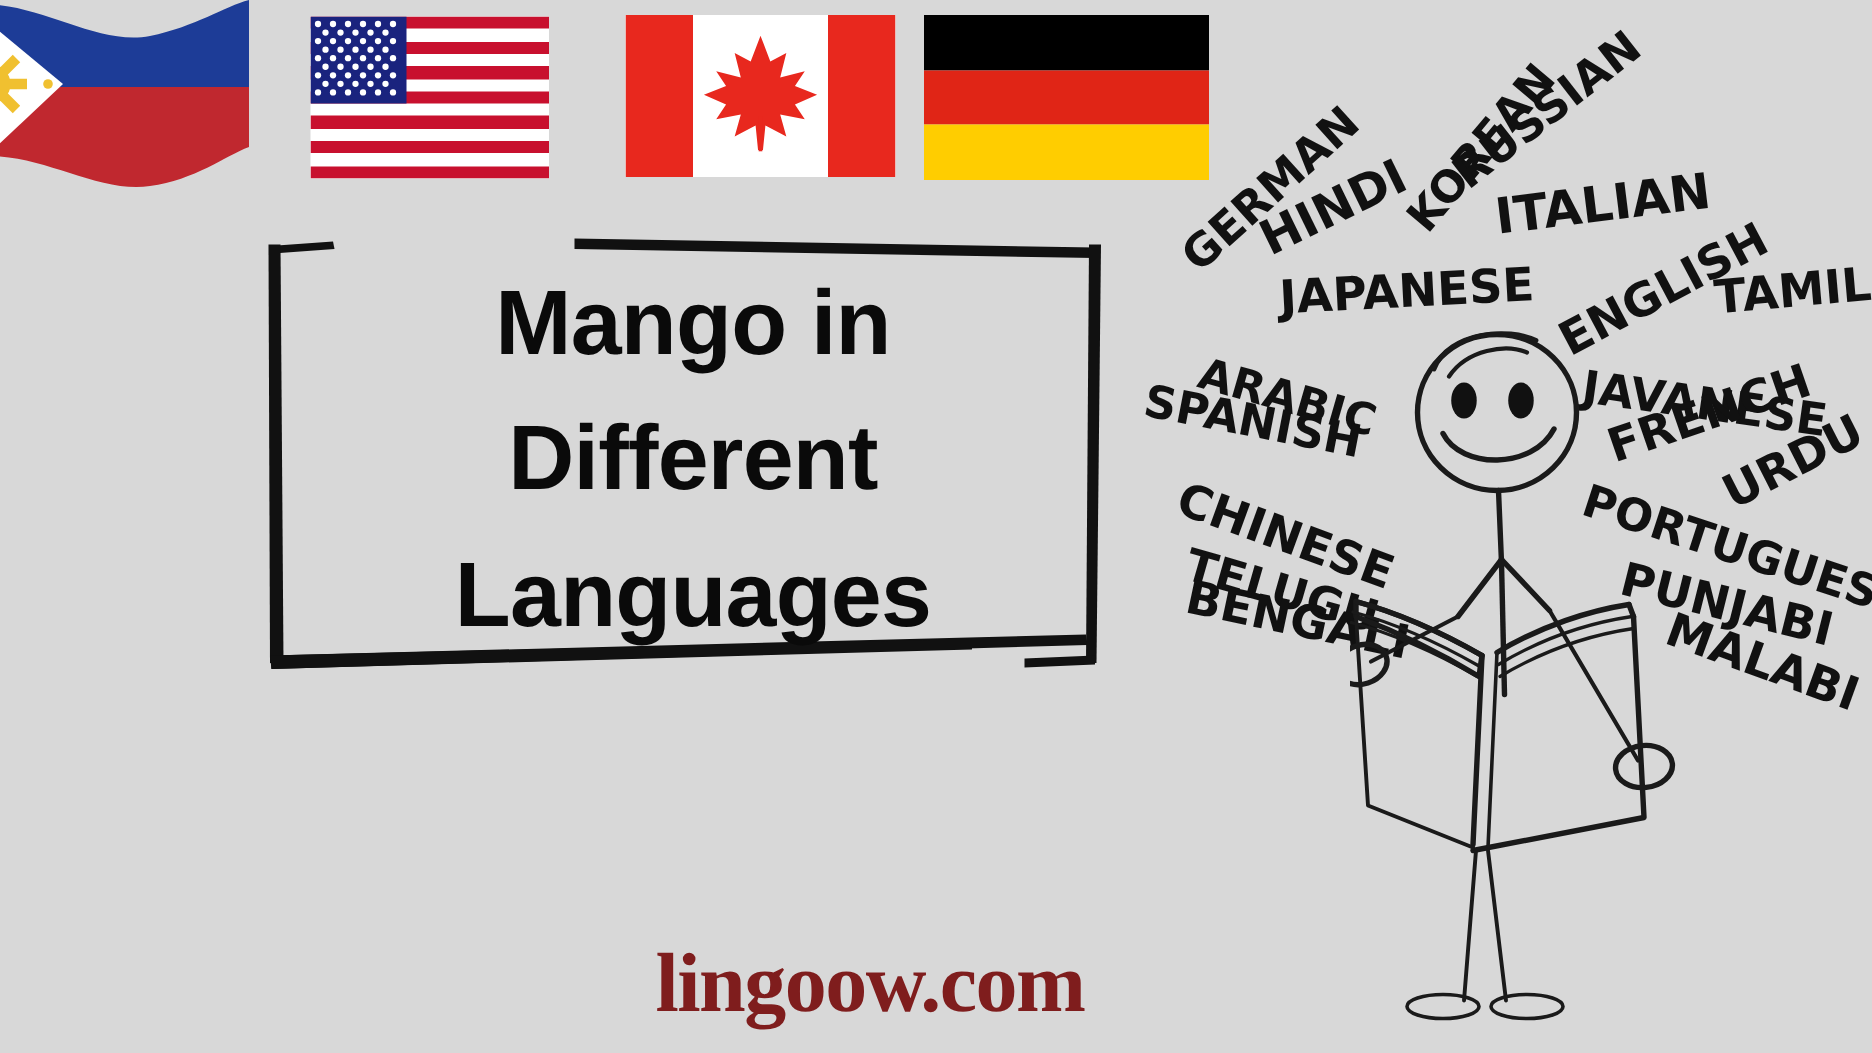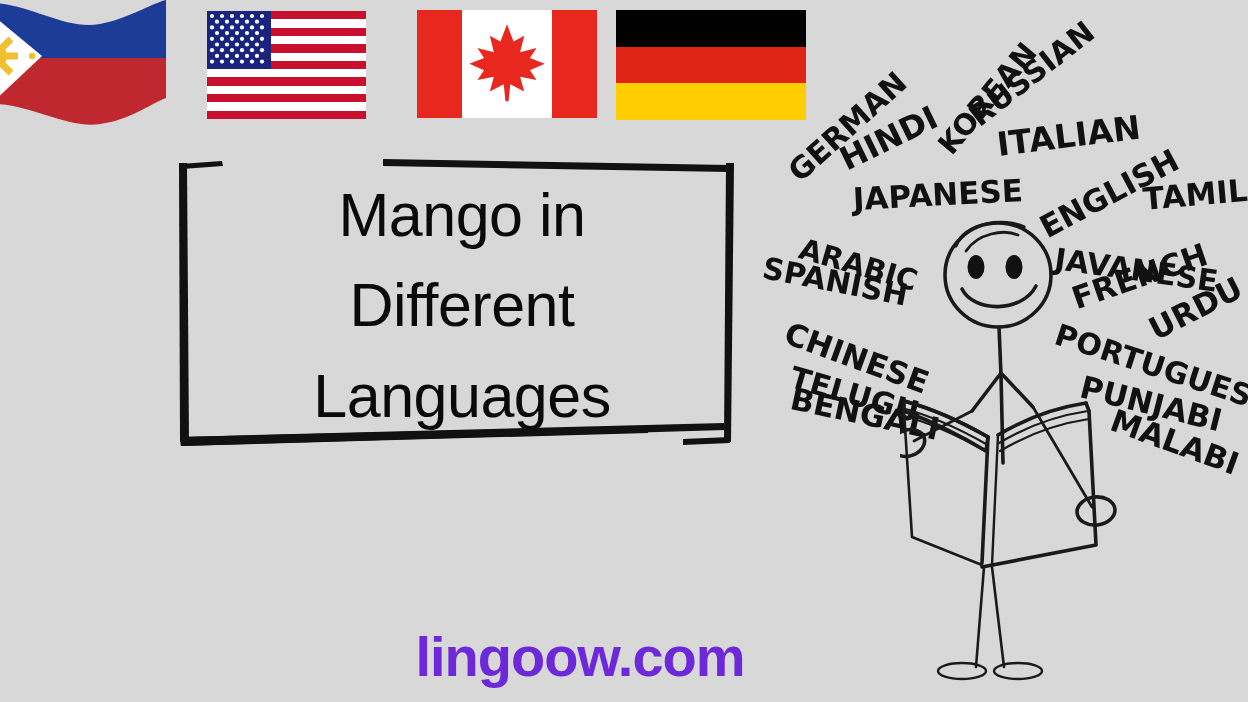--- a/index.html
+++ b/index.html
@@ -58,21 +58,21 @@
   }
   #title-frame svg { position: absolute; left: 0; top: 0; overflow: visible; }
 
   #title-text {
     position: absolute;
     left: 262px;
     top: 170px;
     width: 400px;
     text-align: center;
     font-family: "Liberation Sans", sans-serif;
-    font-weight: normal;
+    font-weight: bold;
     font-size: 61px;
     line-height: 1.48;
     letter-spacing: -0.5px;
     color: #0a0a0a;
     white-space: pre-line;
   }
 
   
   #wordcloud { position: absolute; left: 0; top: 0; width: 1248px; height: 702px; }
   .word {
@@ -86,25 +86,25 @@
 
   
   #stick-figure { position: absolute; left: 900px; top: 215px; }
 
   
   #site-url {
     position: absolute;
     left: 0; top: 624px;
     width: 1160px;
     text-align: center;
-    font-family: Liberation Sans, sans-serif;
+    font-family: Liberation Serif, serif;
     font-weight: bold;
     font-size: 56px;
     letter-spacing: -1px;
-    color: #6d28d9;
+    color: #7f1d1d;
   }
 </style>
 </head>
 <body>
 
 <div id="canvas" style="background: rgb(216, 216, 216);">
 
   <div id="flag-row">
 
     <div class="flag" id="flag-ph">

